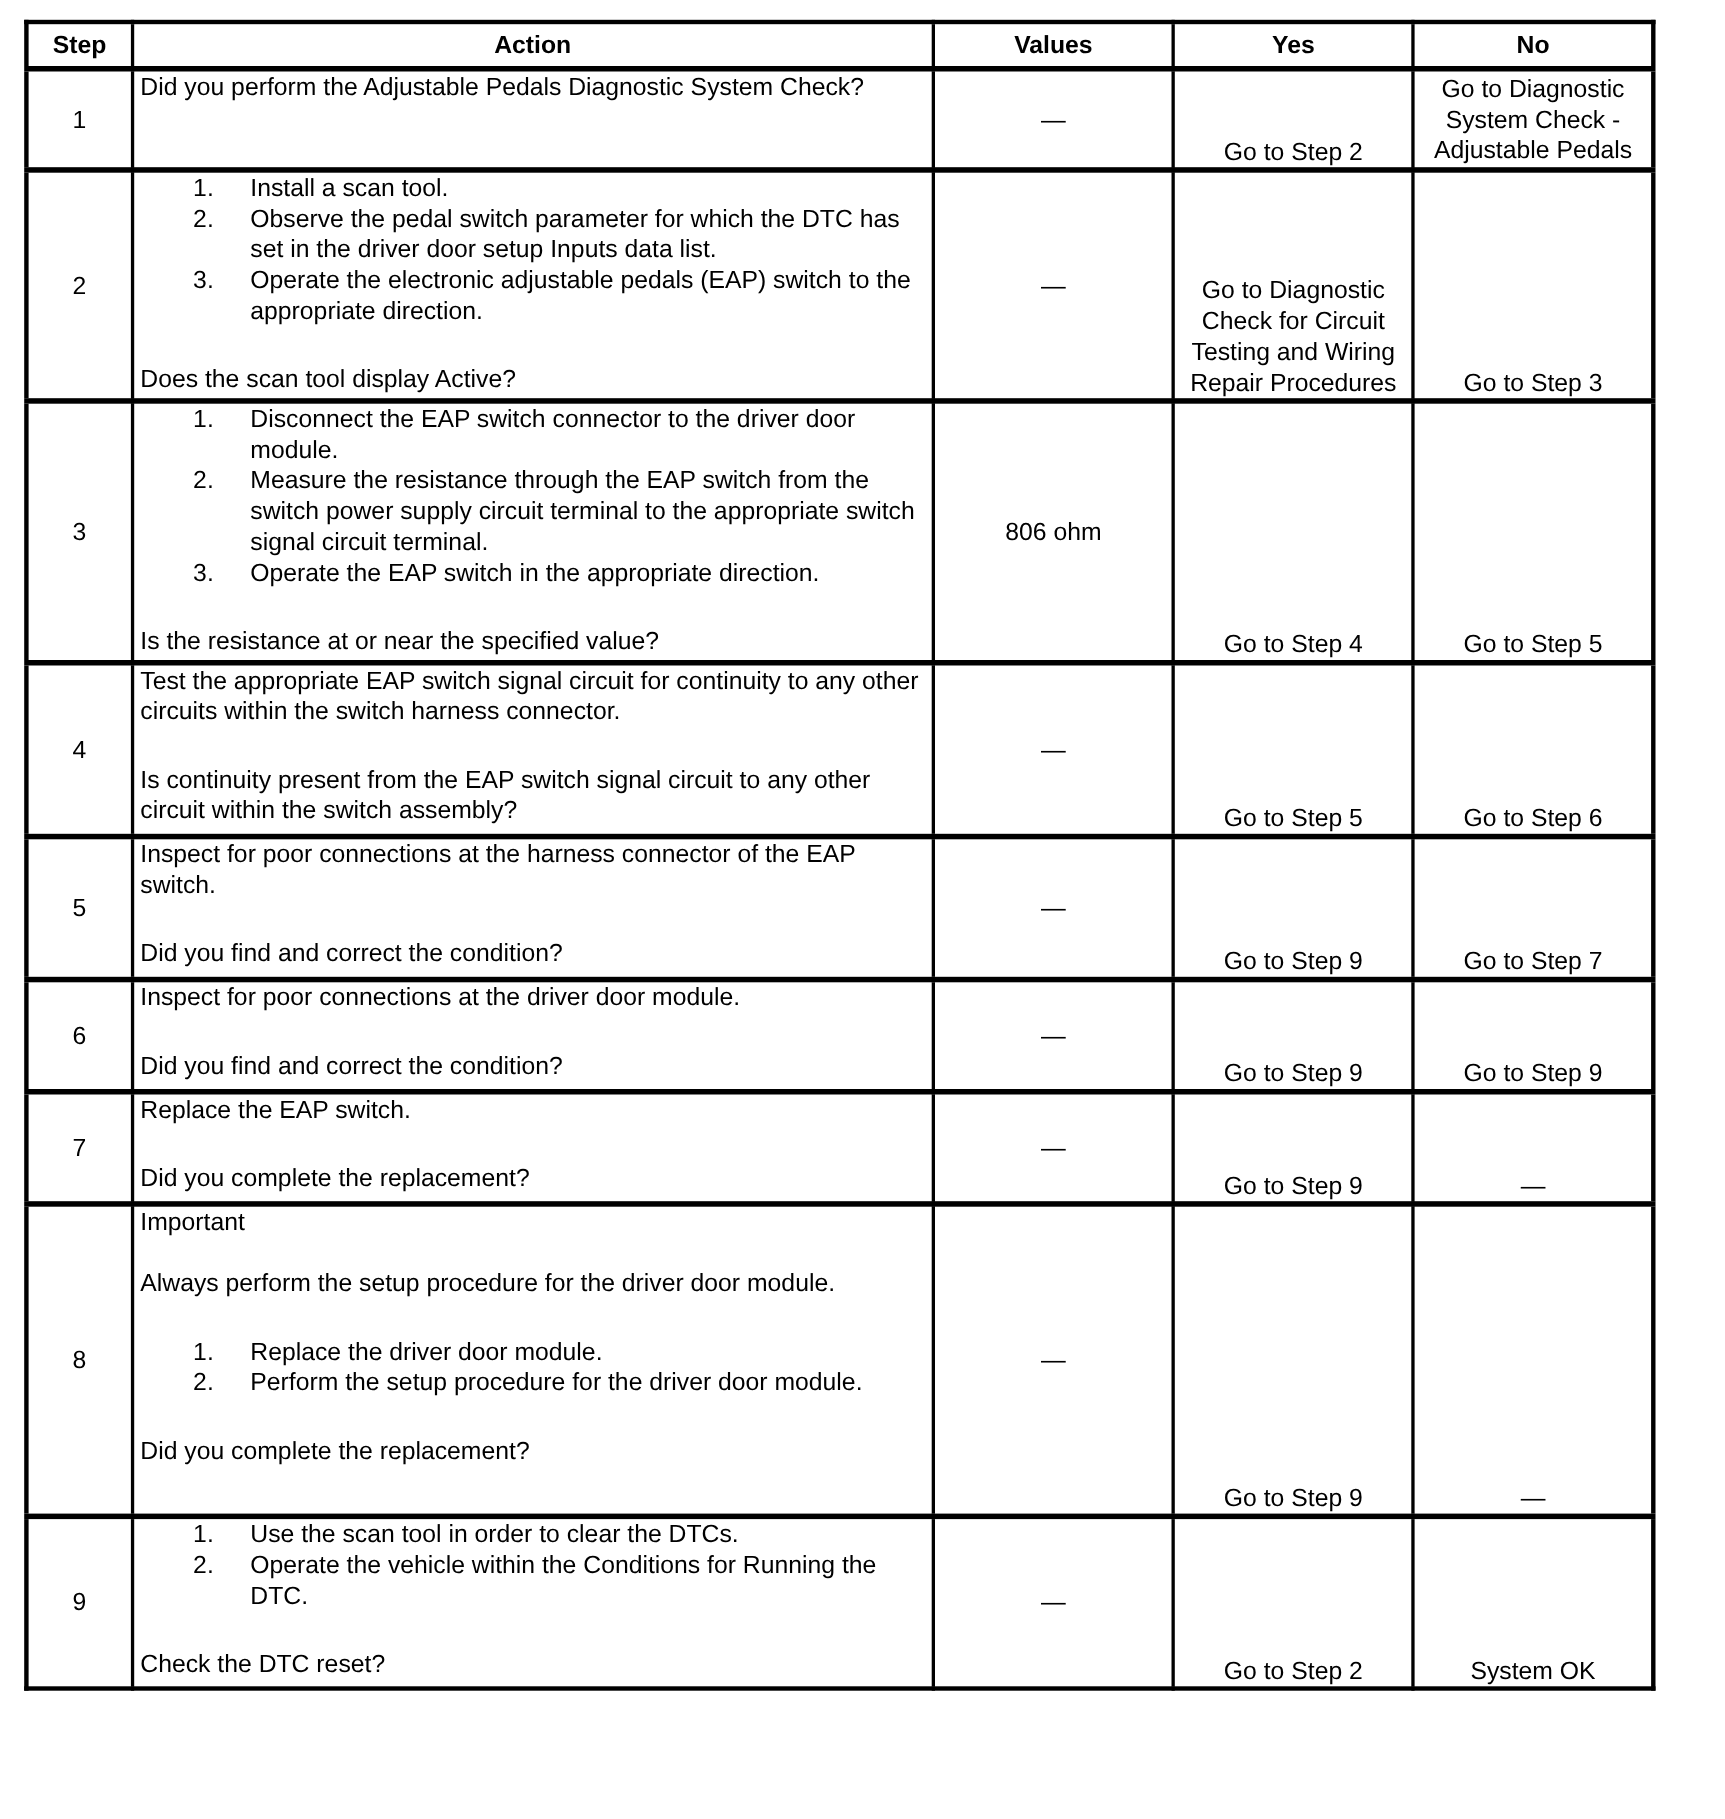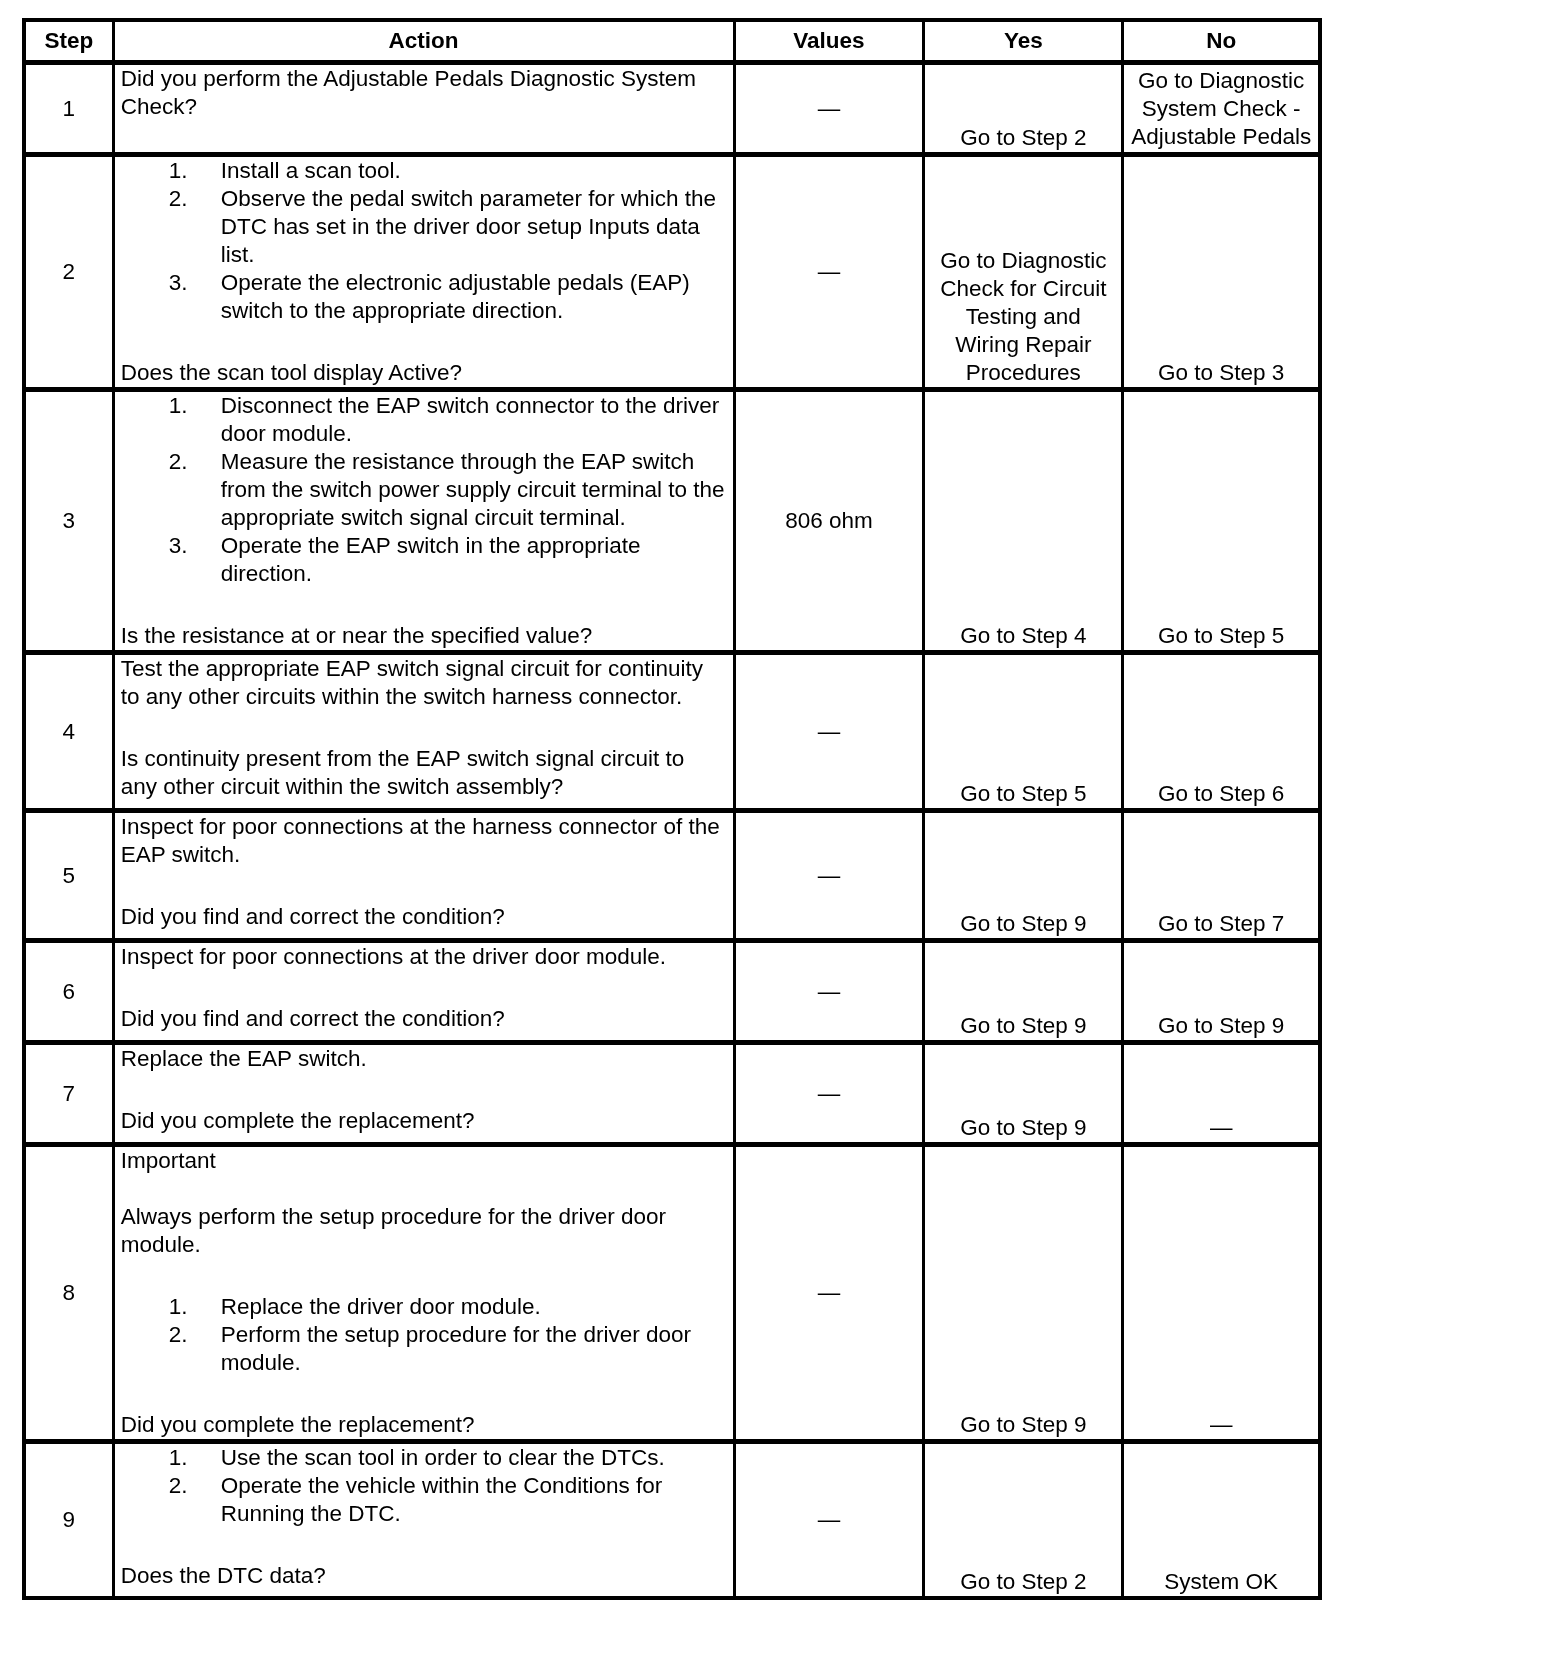--- a/index.html
+++ b/index.html
@@ -1,19 +1,19 @@
 <!DOCTYPE html>
 <html><head>
 <meta charset="utf-8">
 <style>
   html, body { margin: 0; padding: 0; background: #ffffff; }
   body { width: 1568px; height: 1654px; position: relative; font-family: "Liberation Sans", sans-serif; color: #000; }
   table.diag {
     position: absolute; left: 22px; top: 18px;
-    width: 1300px; border-collapse: collapse;
+    width: 1483px; border-collapse: collapse;
     font-size: 22.5px; line-height: 28px;
     border: 4px solid #000;
   }
   table.diag td, table.diag th { border: 3px solid #000; padding: 0 6px; }
   table.diag th { font-weight: bold; height: 38px; text-align: center; }
   table.diag tbody tr { border-top: 5px solid #000; }
   col.c-step { width: 96px; } col.c-action { width: 728px; } col.c-val { width: 218px; }
   col.c-yes { width: 218px; } col.c-no { width: 218px; }
   td.step { text-align: center; vertical-align: middle; }
   td.action { vertical-align: top; text-align: left; margin-top: 20px; }
@@ -175,21 +175,21 @@
       <tr style="height: 156px;">
         <td class="step">9</td>
         <td class="action">
           <div class="action-inner">
             <ol class="steps">
               <li><span class="num">1.</span><span>Use the scan tool in order to clear the DTCs.</span></li>
               <li><span class="num">2.</span><span>Operate the vehicle within the Conditions for Running the DTC.</span></li>
             </ol>
             <div style="flex:1"></div>
             <div class="spacer2"></div>
-            <div>Does the DTC data?</div>
+            <div>Check the DTC reset?</div>
           </div>
         </td>
         <td class="val">—</td>
         <td class="yes">Go to Step 2</td>
         <td class="no">System OK</td>
       </tr>
     </tbody>
 </table>
 
 </body></html>

